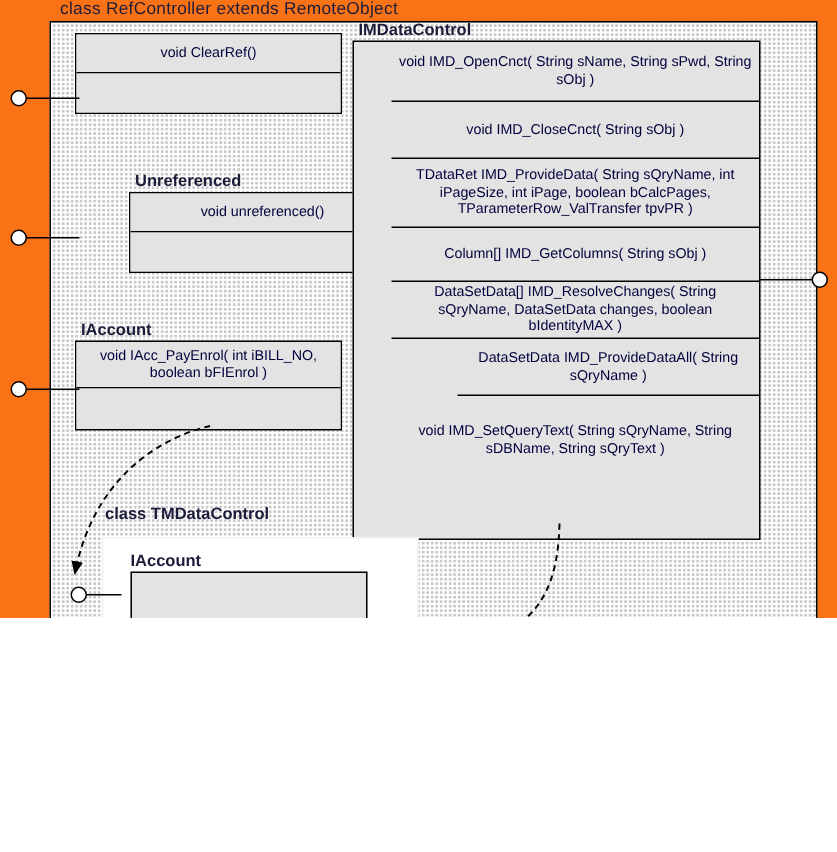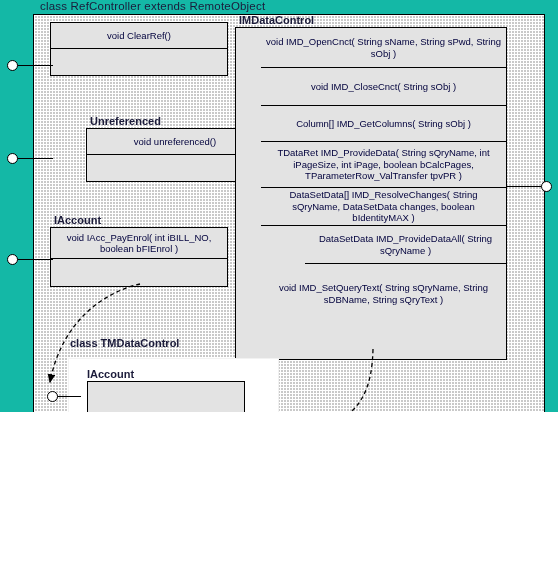--- a/index.html
+++ b/index.html
@@ -4,21 +4,21 @@
 <style>
   html,body{margin:0;padding:0;background:#ffffff;}
   body{
     font-family:"Liberation Sans","DejaVu Sans",sans-serif;
     -webkit-font-smoothing:none;
   }
   #stage{
     position:relative;
     width:558px;
     height:412px;
-    background:#14b8a6;
+    background:#f97316;
     overflow:hidden;
   }
 
   
   #outer-panel{
     position:absolute;
     left:33px; top:14px;
     width:512px; height:539px;
     box-sizing:border-box;
     border:1px solid #000000;
@@ -159,22 +159,22 @@
       <div class="mrow" style="height:31px;">void IAcc_PayEnrol( int iBILL_NO, boolean bFIEnrol )</div>
       <div class="mrow empty" style="height:27px;"></div>
     </div>
   </div>
 
   <div class="iface" style="left:235px; top:14px; width:272px;">
     <div class="iface-name">IMDataControl</div>
     <div class="iface-box" style="height:333px;padding-left:25px;">
       <div class="mrow" style="height:40px;">void IMD_OpenCnct( String sName, String sPwd, String sObj )</div>
       <div class="mrow" style="height:38px;">void IMD_CloseCnct( String sObj )</div>
+      <div class="mrow" style="height:46px;">TDataRet IMD_ProvideData( String sQryName, int iPageSize, int iPage, boolean bCalcPages, TParameterRow_ValTransfer tpvPR )</div>
       <div class="mrow" style="height:36px;">Column[] IMD_GetColumns( String sObj )</div>
-      <div class="mrow" style="height:46px;">TDataRet IMD_ProvideData( String sQryName, int iPageSize, int iPage, boolean bCalcPages, TParameterRow_ValTransfer tpvPR )</div>
       <div class="mrow" style="height:38px;">DataSetData[] IMD_ResolveChanges( String sQryName, DataSetData changes, boolean bIdentityMAX )</div>
       <div class="mrow" style="height:38px;margin-left:44px;">DataSetData IMD_ProvideDataAll( String sQryName )</div>
       <div class="mrow" style="height:59px;">void IMD_SetQueryText( String sQryName, String sDBName, String sQryText )</div>
     </div>
   </div>
 
   <div id="tm-group">
     <div id="tm-title">class TMDataControl</div>
     <div id="tm-panel">
 

